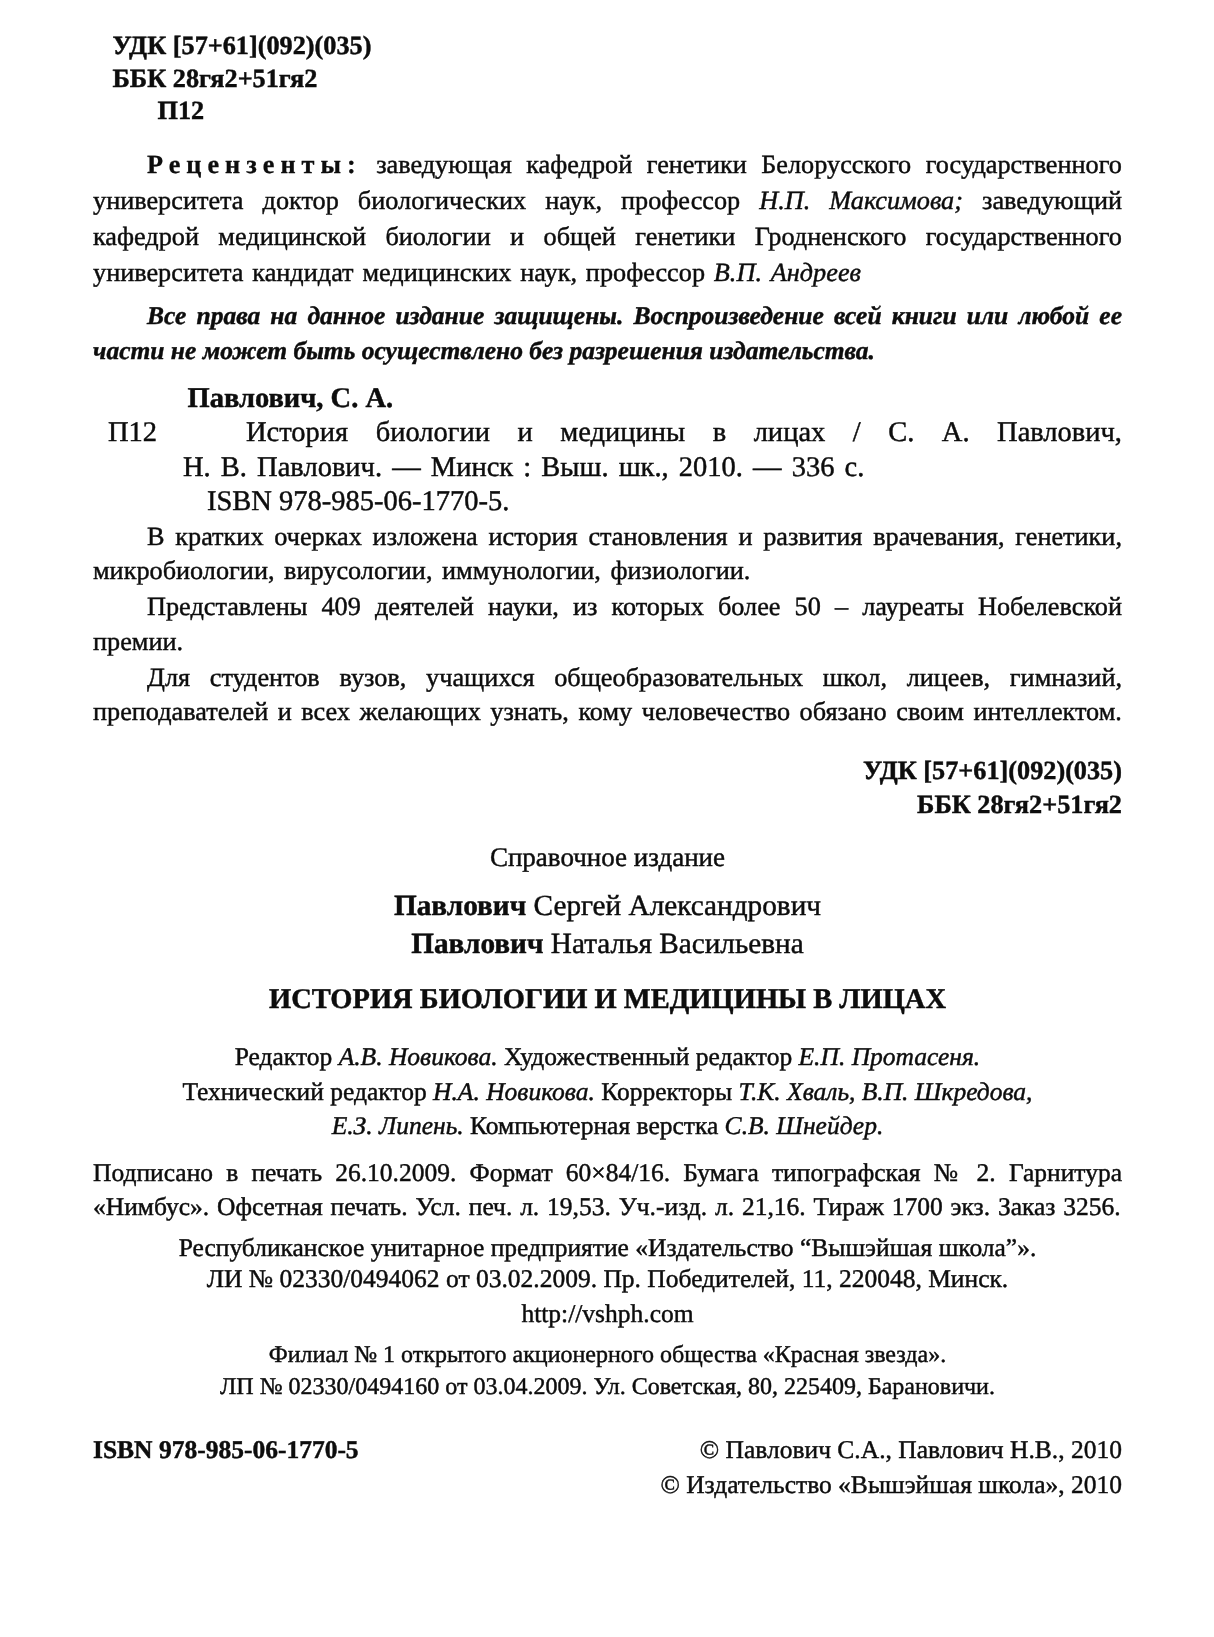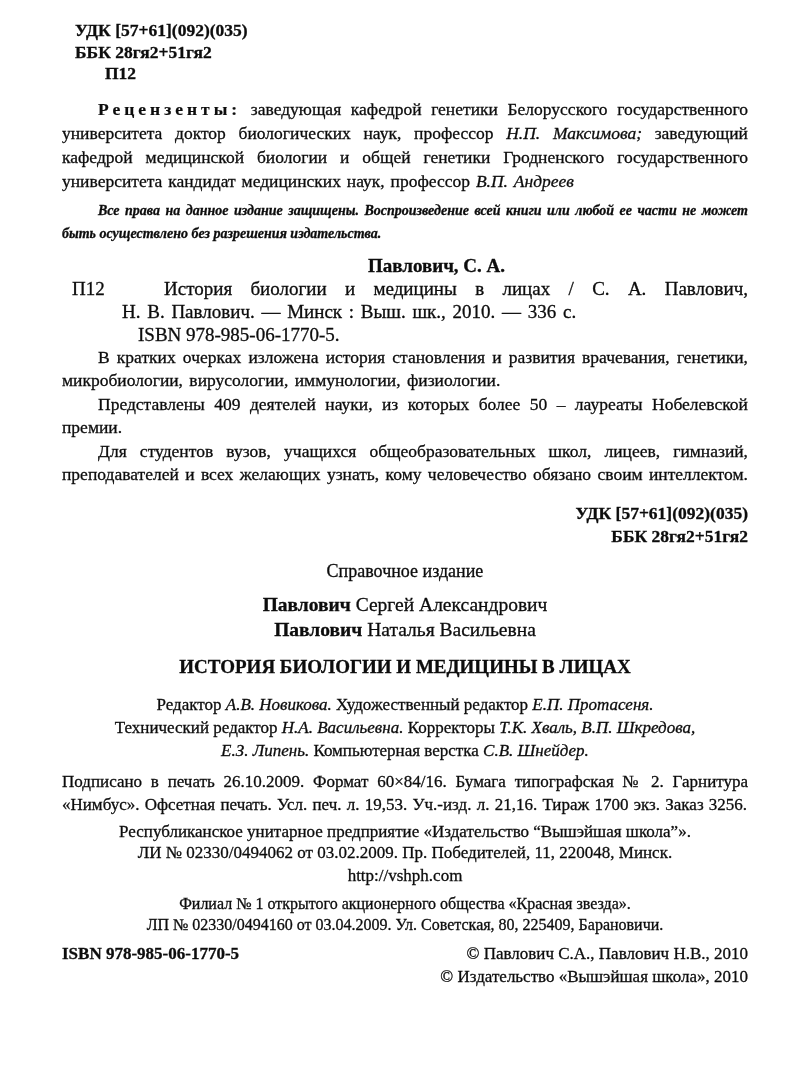--- a/index.html
+++ b/index.html
@@ -24,27 +24,27 @@
   .reviewers {
     margin-top:12px;
     font-size:17.5px; line-height:24px;
     text-align:justify; text-indent:36px;
     word-spacing:1.5px;
   }
   .reviewers .spaced { letter-spacing:4px; font-weight:bold; -webkit-text-stroke:0.2px currentColor; }
 
   .rights {
     margin-top:6px;
-    font-size:14px; line-height:23px;
+    font-size:17px; line-height:23px;
     font-style:italic; font-weight:bold;
     text-align:justify; text-indent:36px;
   }
 
   .catalog { margin-top:9px; position:relative; font-size:19px; line-height:23px; }
-  .cat-author { margin-left:63px; font-weight:bold;text-align:center; }
+  .cat-author { margin-left:63px; font-weight:bold; }
   .cat-code   { position:absolute; left:10px; top:23px; }
   .cat-title  { margin-left:102px; text-align:justify; text-align-last:justify; }
   .cat-cont   { margin-left:60px; word-spacing:2px; }
   .cat-isbn   { margin-left:76px; }
 
   .annotation { font-size:17.5px; line-height:23.5px; }
   .annotation p { text-align:justify; text-indent:36px; word-spacing:2px; }
 
   .codes-right { margin-top:15px; text-align:right; font-weight:bold; font-size:17.5px; line-height:23px; }
 
@@ -56,21 +56,21 @@
 
   .staff { margin-top:15px; text-align:center; font-size:17px; line-height:23px; }
 
   .print-info { margin-top:8px; font-size:17px; line-height:23px; text-align:justify; word-spacing:1px; }
 
   .publisher { margin-top:5px; text-align:center; font-size:17px; line-height:21.5px; }
   .pub-url { margin-top:2px; text-align:center; font-size:17px; }
 
   .printer { margin-top:7px; text-align:center; font-size:16px; line-height:21.5px; }
 
-  .bottom-row { margin-top:6px; display:flex; justify-content:space-between; align-items:flex-start; font-size:17px; line-height:23px; }
+  .bottom-row { margin-top:19px; display:flex; justify-content:space-between; align-items:flex-start; font-size:17px; line-height:23px; }
   .bottom-isbn { font-weight:bold; white-space:nowrap; }
   .copyrights { text-align:right; }
 </style>
 </head>
 <body>
 
 <div class="page">
 
   <div class="top-codes">
     <div>УДК [57+61](092)(035)</div>
@@ -105,21 +105,21 @@
 
   <div class="authors">
     <div><b>Павлович</b> <span>Сергей Александрович</span></div>
     <div><b>Павлович</b> <span>Наталья Васильевна</span></div>
   </div>
 
   <div class="book-title">ИСТОРИЯ БИОЛОГИИ И МЕДИЦИНЫ В ЛИЦАХ</div>
 
   <div class="staff">
     <div><span>Редактор </span><i>А.В. Новикова.</i><span> Художественный редактор </span><i>Е.П. Протасеня.</i></div>
-    <div><span>Технический редактор </span><i>Н.А. Васильевна.</i><span> Корректоры </span><i>Т.К. Хваль, В.П. Шкредова,</i></div>
+    <div><span>Технический редактор </span><i>Н.А. Новикова.</i><span> Корректоры </span><i>Т.К. Хваль, В.П. Шкредова,</i></div>
     <div><i>Е.З. Липень.</i><span> Компьютерная верстка </span><i>С.В. Шнейдер.</i></div>
   </div>
 
   <p class="print-info">Подписано в печать 26.10.2009. Формат 60×84/16. Бумага типографская № 2. Гарнитура «Нимбус». Офсетная печать. Усл. печ. л. 19,53. Уч.-изд. л. 21,16. Тираж 1700 экз. Заказ 3256.</p>
 
   <div class="publisher">
     <div>Республиканское унитарное предприятие «Издательство “Вышэйшая школа”».</div>
     <div>ЛИ № 02330/0494062 от 03.02.2009. Пр. Победителей, 11, 220048, Минск.</div>
   </div>
   <div class="pub-url">http://vshph.com</div>

